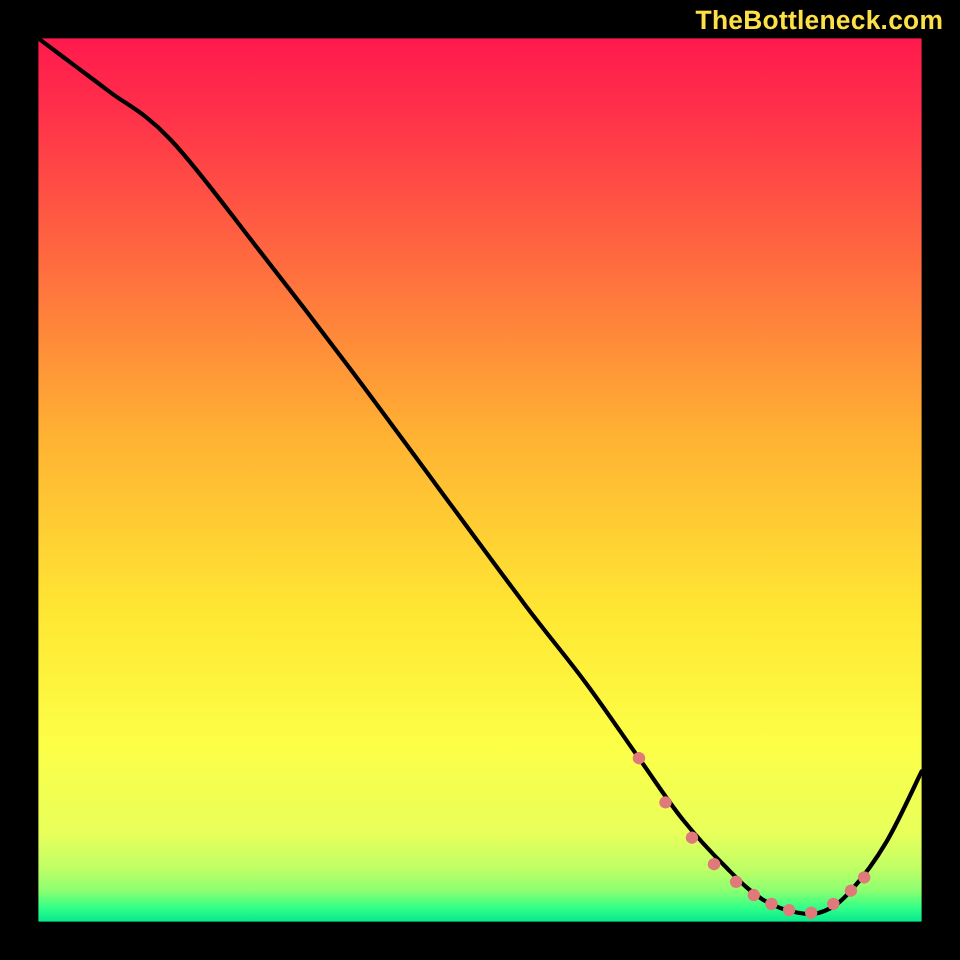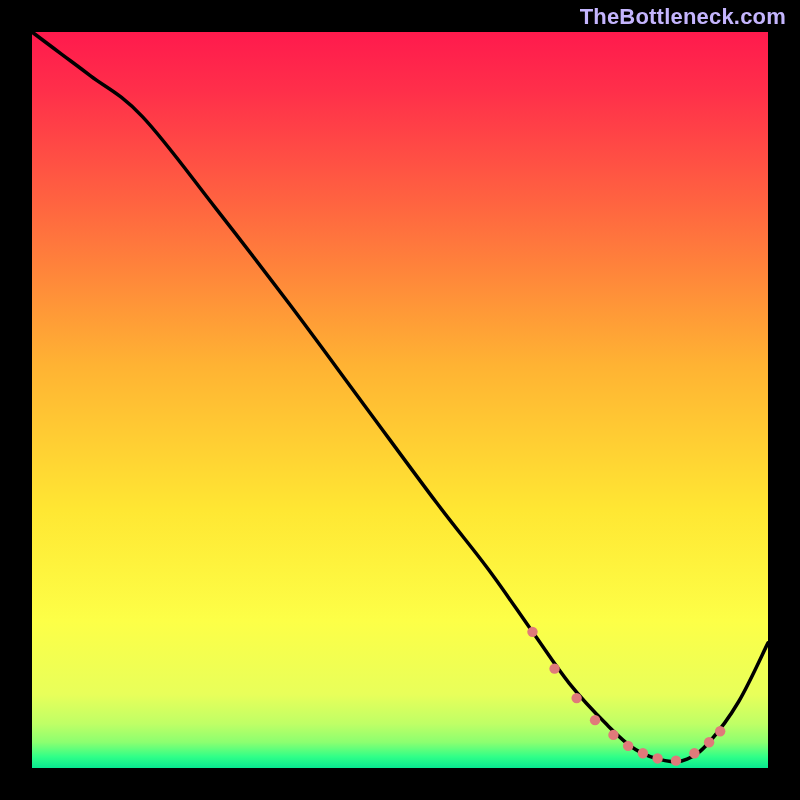--- a/index.html
+++ b/index.html
@@ -15,21 +15,21 @@
     width: 800px;
     height: 800px;
   }
   .watermark {
     position: absolute;
     top: 4px;
     right: 14px;
     font-family: Arial, Helvetica, sans-serif;
     font-size: 22px;
     font-weight: bold;
-    color: #c4b5fd;
+    color: #fde047;
     letter-spacing: 0.2px;
   }
   svg {
     position: absolute;
     top: 0;
     left: 0;
   }
 </style>
 </head>
 <body>

